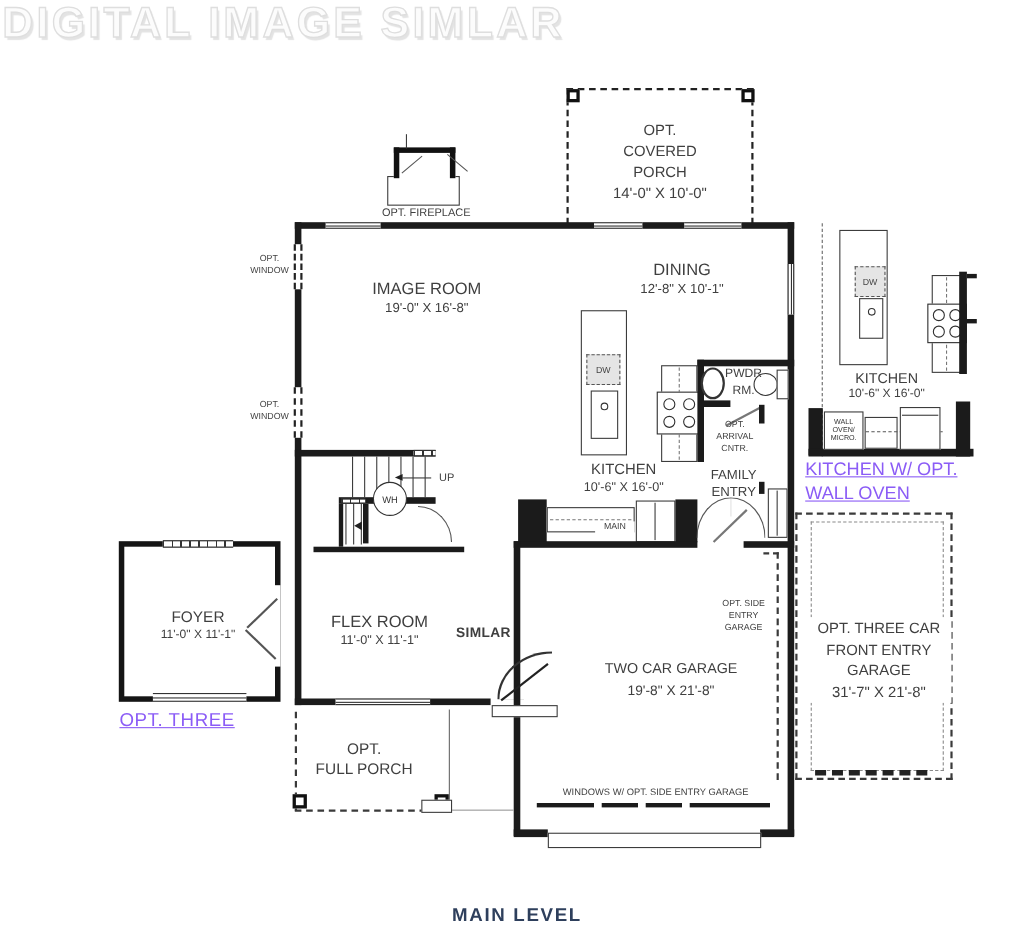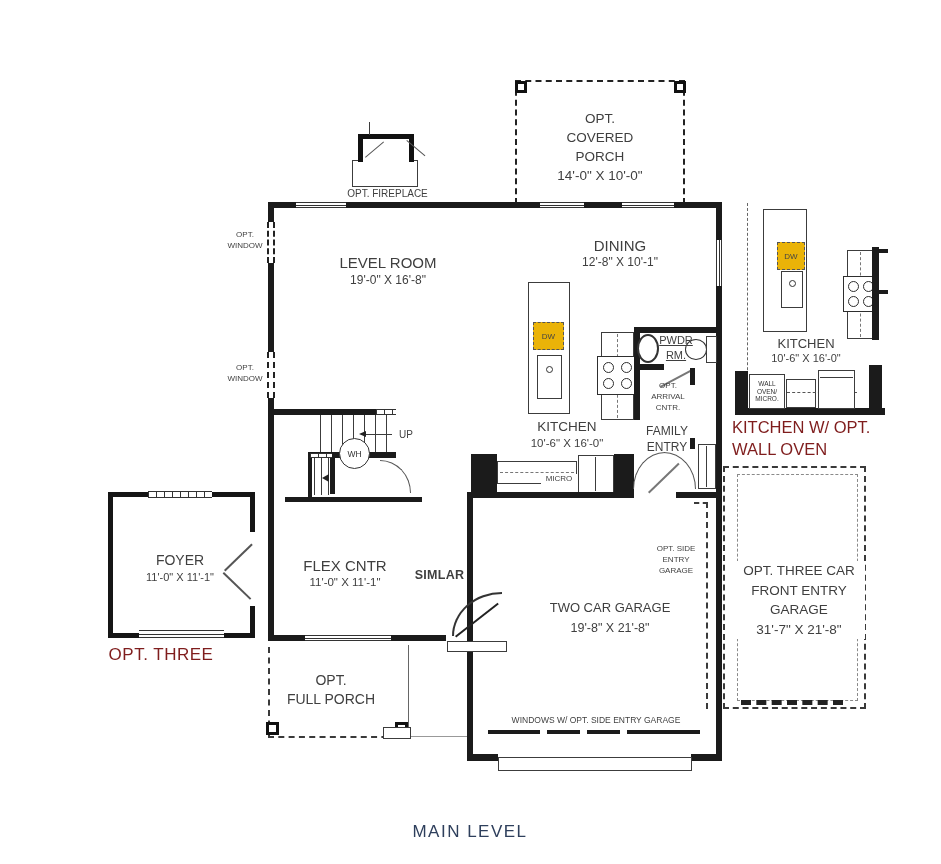--- a/index.html
+++ b/index.html
@@ -21,33 +21,34 @@
   .winv{position:absolute;background:linear-gradient(#333,#333) center/1px 100% no-repeat,#fff;
        border-left:1.5px solid #333;border-right:1.5px solid #333;box-sizing:border-box;}
   .optwin{position:absolute;background:#fff;border-left:2px dashed #222;border-right:2px dashed #222;box-sizing:border-box;}
   .hatch{position:absolute;background:repeating-linear-gradient(90deg,#333 0 1.5px,#fff 1.5px 8px);
        border-top:1px solid #333;border-bottom:1px solid #333;box-sizing:border-box;}
   .post{position:absolute;border:3px solid #111;background:#fff;box-sizing:border-box;}
   .burners{position:absolute;display:grid;grid-template-columns:1fr 1fr;place-items:center;
        border:1.5px solid #2e2e2e;background:#fff;box-sizing:border-box;padding:2px;}
   .burners span{width:11px;height:11px;border:1.5px solid #2e2e2e;border-radius:50%;box-sizing:border-box;}
   .dashbox{position:absolute;border:1.5px dashed #555;box-sizing:border-box;display:flex;
-       align-items:center;justify-content:center;color:#444;background:#eab308;}
+       align-items:center;justify-content:center;color:#444;background:#e5e5e5;}
   .dot{position:absolute;width:5px;height:5px;border:1px solid #333;border-radius:50%;background:#fff;}
   .watermark{position:absolute;left:2px;top:0;width:560px;font-size:39px;font-weight:bold;letter-spacing:3px;
        color:#fcfcfc;-webkit-text-stroke:1.2px #dedede;text-shadow:2px 2px 1px #e3e3e3;}
   .title{position:absolute;left:355px;top:822px;width:230px;text-align:center;font-size:17px;
-       letter-spacing:1.5px;color:var(--title,#2e3f5c);font-weight:400;}
-  .caption{color:#7f1d1d;}
+       letter-spacing:1.5px;color:var(--title,#2e3f5c);font-weight:700;}
+  .caption{color:#8b5cf6;text-decoration:underline;}
 </style>
 </head>
 <body>
 
 <div class="plan">
 
+  <div class="watermark">DIGITAL IMAGE SIMLAR</div>
   <div class="title">MAIN LEVEL</div>
 
   <div style="position:absolute;left:515px;top:80px;width:170px;height:124px;border:2px dashed #222;border-bottom:none;box-sizing:border-box;"></div>
   <div class="post" style="left:515px;top:81px;width:12px;height:12px;"></div>
   <div class="post" style="left:674px;top:81px;width:12px;height:12px;"></div>
   <div class="lbl" style="left:530px;top:110px;width:140px;font-size:13.5px;line-height:1.4;">OPT.
 COVERED
 PORCH
 14'-0" X 10'-0"</div>
 
@@ -70,21 +71,21 @@
   <div class="optwin" style="left:267px;top:222px;width:8px;height:41px;"></div>
   <div class="optwin" style="left:267px;top:352px;width:8px;height:46px;"></div>
   <div class="win" style="left:305px;top:635px;width:86px;height:6px;"></div>
   <div class="gap" style="left:446px;top:634px;width:64px;height:8px;"></div>
 
   <div class="lbl" style="left:223px;top:230px;width:44px;font-size:8px;">OPT.
 WINDOW</div>
   <div class="lbl" style="left:223px;top:363px;width:44px;font-size:8px;">OPT.
 WINDOW</div>
 
-  <div class="lbl" style="left:333px;top:253px;width:110px;font-size:15px;">LEVEL ROOM</div>
+  <div class="lbl" style="left:333px;top:253px;width:110px;font-size:15px;">IMAGE ROOM</div>
   <div class="lbl" style="left:338px;top:272px;width:100px;font-size:12px;">19'-0" X 16'-8"</div>
   <div class="lbl" style="left:585px;top:236px;width:70px;font-size:15px;">DINING</div>
   <div class="lbl" style="left:575px;top:254px;width:90px;font-size:12px;">12'-8" X 10'-1"</div>
   <div class="lbl" style="left:533px;top:418px;width:68px;font-size:13.5px;">KITCHEN</div>
   <div class="lbl" style="left:522px;top:436px;width:90px;font-size:11.5px;">10'-6" X 16'-0"</div>
 
   <div class="w" style="left:268px;top:409px;width:128px;height:6px;"></div>
   <div class="hatch" style="left:376px;top:409px;width:20px;height:6px;"></div>
   <div class="line-v" style="left:320px;top:415px;height:37px;"></div>
   <div class="line-v" style="left:331px;top:415px;height:37px;"></div>
@@ -116,32 +117,32 @@
   <div style="position:absolute;left:617px;top:334px;height:84px;width:0;border-left:1px dashed #777;"></div>
   <div class="burners" style="left:597px;top:356px;width:41px;height:39px;">
       <span></span>
       <span></span>
       <span></span>
       <span></span>
     </div>
   <div class="w" style="left:471px;top:454px;width:26px;height:39px;"></div>
   <div class="thin" style="left:497px;top:461px;width:80px;height:23px;"></div>
   <div style="position:absolute;left:500px;top:472px;width:74px;height:0;border-top:1px dashed #777;"></div>
-  <div class="lbl" style="left:541px;top:474px;width:36px;font-size:8px;background:#fff;">MICRO</div>
+  <div class="lbl" style="left:541px;top:474px;width:36px;font-size:8px;background:#fff;">MAIN</div>
   <div class="thin" style="left:578px;top:455px;width:36px;height:38px;"></div>
   <div class="line-v" style="left:595px;top:457px;height:34px;"></div>
   <div class="w" style="left:614px;top:454px;width:20px;height:39px;"></div>
 
   <div class="w" style="left:634px;top:327px;width:88px;height:6px;"></div>
   <div class="w" style="left:634px;top:327px;width:6px;height:93px;"></div>
   <div class="w" style="left:640px;top:364px;width:24px;height:6px;"></div>
   <div style="position:absolute;left:637px;top:334px;width:22px;height:29px;border:2.5px solid #333;border-radius:50%;background:#fff;box-sizing:border-box;"></div>
   <div style="position:absolute;left:685px;top:339px;width:22px;height:21px;border:1.5px solid #333;border-radius:50%;background:#fff;box-sizing:border-box;"></div>
   <div class="thin" style="left:706px;top:336px;width:11px;height:27px;"></div>
-  <div class="lbl" style="left:652px;top:333px;width:48px;font-size:11px;text-decoration:underline;">PWDR
+  <div class="lbl" style="left:652px;top:333px;width:48px;font-size:11px;">PWDR
 RM.</div>
   <div class="leaf" style="left:660px;top:386px;width:34px;transform:rotate(-28deg);"></div>
   <div class="w" style="left:690px;top:368px;width:5px;height:17px;"></div>
   <div class="w" style="left:690px;top:438px;width:5px;height:11px;"></div>
   <div class="lbl" style="left:642px;top:381px;width:52px;font-size:8px;">OPT.
 ARRIVAL
 CNTR.</div>
   <div class="lbl" style="left:636px;top:423px;width:62px;font-size:12px;">FAMILY
 ENTRY</div>
   <div class="thin" style="left:698px;top:444px;width:18px;height:45px;"></div>
@@ -171,21 +172,21 @@
   <div class="thin" style="left:498px;top:757px;width:194px;height:14px;"></div>
 
   <div style="position:absolute;left:723px;top:466px;width:143px;height:243px;border:2px dashed #3a3a3a;box-sizing:border-box;"></div>
   <div style="position:absolute;left:737px;top:474px;width:121px;height:227px;border:1px dashed #8a8a8a;box-sizing:border-box;"></div>
   <div style="position:absolute;left:741px;top:700px;width:102px;height:0;border-top:5px dashed #222;"></div>
   <div class="lbl" style="left:733px;top:561px;width:132px;font-size:13.5px;line-height:1.45;background:#fff;">OPT. THREE CAR
 FRONT ENTRY
 GARAGE
 31'-7" X 21'-8"</div>
 
-  <div class="lbl" style="left:295px;top:556px;width:100px;font-size:15px;">FLEX CNTR</div>
+  <div class="lbl" style="left:295px;top:556px;width:100px;font-size:15px;">FLEX ROOM</div>
   <div class="lbl" style="left:300px;top:575px;width:90px;font-size:11.5px;">11'-0" X 11'-1"</div>
   <div class="lbl" style="left:412px;top:567px;width:55px;font-size:12.5px;font-weight:bold;letter-spacing:.3px;">SIMLAR</div>
   <div class="arc" style="left:452px;top:592px;width:50px;height:44px;border-top:2px solid #333;border-left:2px solid #333;border-top-left-radius:100%;"></div>
   <div class="leaf" style="left:455px;top:636px;width:54px;border-top-color:#222;transform:rotate(-38deg);"></div>
   <div class="thin" style="left:447px;top:641px;width:60px;height:11px;border-width:1px;"></div>
 
   <div style="position:absolute;left:108px;top:492px;width:147px;height:146px;border:5px solid #151515;box-sizing:border-box;background:#fff;"></div>
   <div class="hatch" style="left:148px;top:491px;width:64px;height:7px;"></div>
   <div class="win" style="left:139px;top:630px;width:85px;height:8px;"></div>
   <div class="gap" style="left:245px;top:532px;width:10px;height:74px;"></div>

